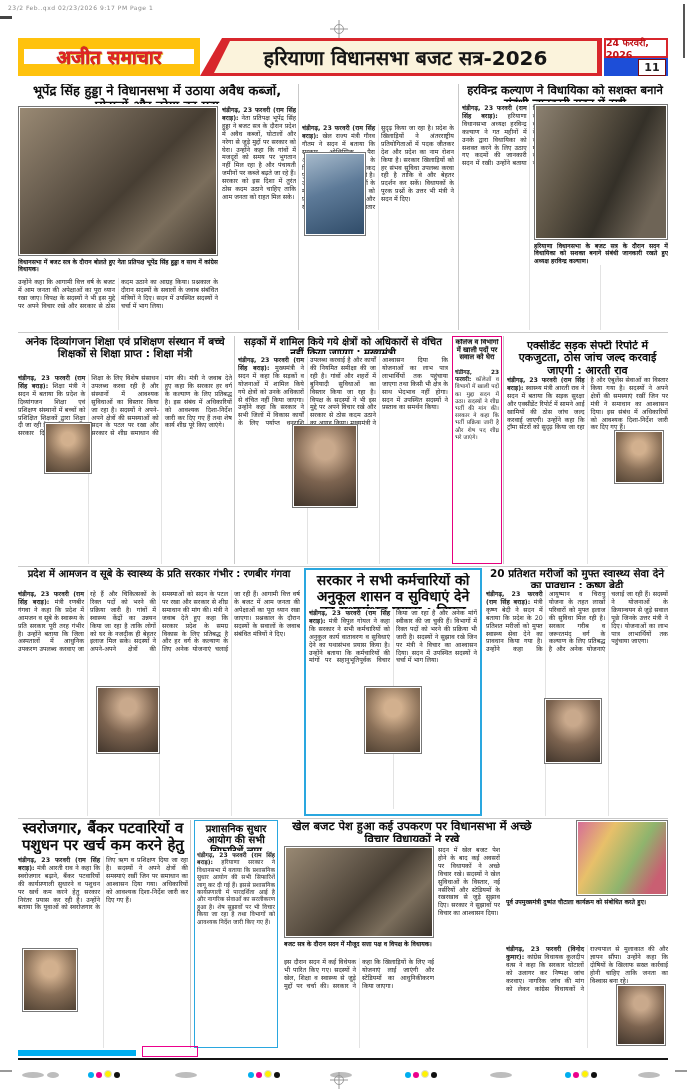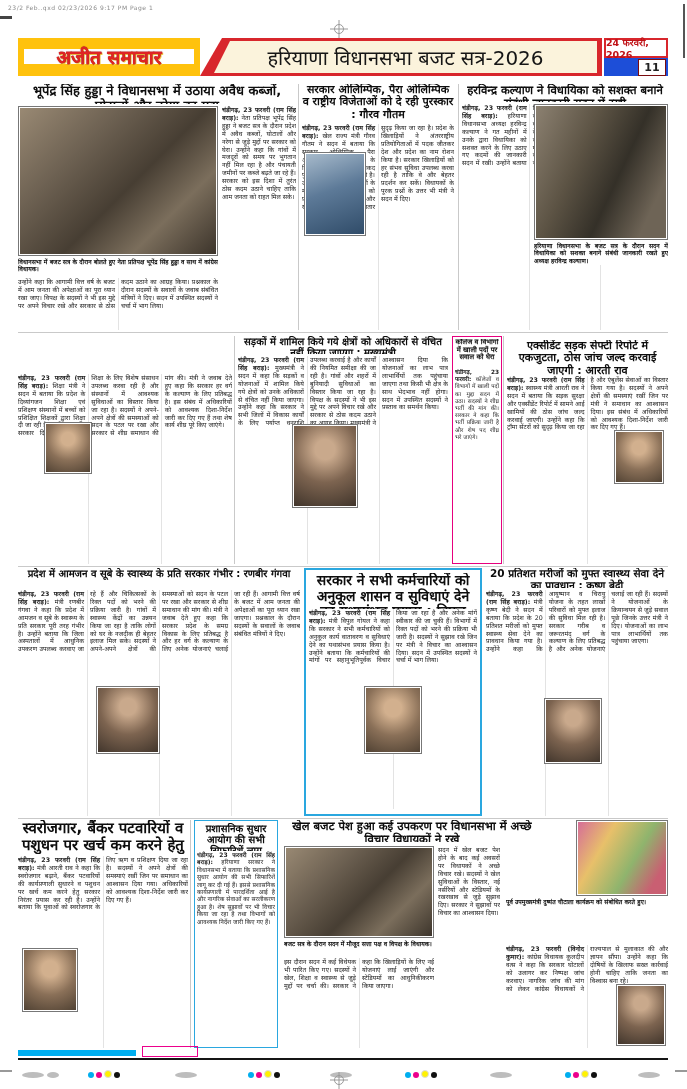--- a/index.html
+++ b/index.html
@@ -18,21 +18,21 @@
   .vr{width:1px;background:#c9c9c9;}
   .hr{height:1px;background:#c9c9c9;}
   .mh-logo{background:#ffc20d;display:flex;align-items:center;justify-content:center;}
   .mh-logo .stripe{position:absolute;left:6px;right:6px;top:11px;height:15px;background:#fff;}
   .mh-logo .nm{position:relative;font-weight:bold;font-size:19px;color:#e02424;
                text-shadow:0 0 1px #7a0000, 1px 1px 0 #f6d34c;}
   .mh-band{background:#d8262c;clip-path:polygon(22px 0,100% 0,100% 100%,0 100%);}
   .mh-inner{position:absolute;left:14px;top:3px;right:5px;bottom:3px;background:#fbf3dc;
             clip-path:polygon(16px 0,100% 0,100% 100%,0 100%);
             display:flex;align-items:center;justify-content:center;
-            font-weight:normal;font-size:20px;color:#151515;}
+            font-weight:bold;font-size:20px;color:#151515;}
   .datebox{background:#fff;border:2px solid #d8262c;display:flex;align-items:center;justify-content:center;
            font-weight:bold;font-size:9.5px;color:#c01318;}
   .pgstrip{background:#1d4ed8;}
   .pgnum{position:absolute;right:2px;top:1px;width:26px;height:15px;background:#fff;border:1px solid #7a0b0e;
          display:flex;align-items:center;justify-content:center;font-weight:bold;font-size:11px;color:#222;}
   .boxpink{border:1.5px solid #e6007e;}
   .boxblue{border:2px solid #2aa7df;}
   .boxblue-thin{border:1px solid #2aa7df;}
   
   .g-assembly{background:linear-gradient(135deg,#9a8a74 0%,#6d6152 30%,#473e33 55%,#7b6e5c 75%,#3b332a 100%);}
@@ -82,35 +82,35 @@
 
   <div class="abs hl" style="left:18px;top:84px;width:278px;height:20px;font-size:13px;">भूपेंद्र सिंह हुड्डा ने विधानसभा में उठाया अवैध कब्जों, घोटालों और नरेगा का मुद्दा</div>
   <div class="abs bt" style="left:222px;top:106px;width:74px;height:224px;">
     <span class="dl">चंडीगढ़, 23 फरवरी (राम सिंह बराड़):</span>
     <span>नेता प्रतिपक्ष भूपेंद्र सिंह हुड्डा ने बजट सत्र के दौरान प्रदेश में अवैध कब्जों, घोटालों और नरेगा से जुड़े मुद्दों पर सरकार को घेरा। उन्होंने कहा कि गांवों में मजदूरों को समय पर भुगतान नहीं मिल रहा है और पंचायती जमीनों पर कब्जे बढ़ते जा रहे हैं। सरकार को इस दिशा में तुरंत ठोस कदम उठाने चाहिए ताकि आम जनता को राहत मिल सके।</span>
   </div>
   <div class="abs ph g-assembly" style="left:18px;top:106px;width:200px;height:150px;"></div>
   <div class="abs cap" style="left:18px;top:258px;width:200px;height:17px;">विधानसभा में बजट सत्र के दौरान बोलते हुए नेता प्रतिपक्ष भूपेंद्र सिंह हुड्डा व साथ में कांग्रेस विधायक।</div>
   <div class="abs bt c2" style="left:18px;top:278px;width:200px;height:52px;">उन्होंने कहा कि आगामी वित्त वर्ष के बजट में आम जनता की अपेक्षाओं का पूरा ध्यान रखा जाए। विपक्ष के सदस्यों ने भी इस मुद्दे पर अपने विचार रखे और सरकार से ठोस कदम उठाने का आग्रह किया। प्रश्नकाल के दौरान सदस्यों के सवालों के जवाब संबंधित मंत्रियों ने दिए। सदन में उपस्थित सदस्यों ने चर्चा में भाग लिया।</div>
 
-  <div class="abs hl" style="left:302px;top:84px;width:152px;height:38px;font-size:11px;">सरकार ओलिम्पिक, पैरा ओलिम्पिक व राष्ट्रीय विजेताओं को दे रही पुरस्कार : गौरव गौतम</div>
   <div class="abs bt c2" style="left:302px;top:124px;width:152px;height:206px;">
     <span class="dl">चंडीगढ़, 23 फरवरी (राम सिंह बराड़):</span>
     <span>खेल राज्य मंत्री गौरव गौतम ने सदन में बताया कि सरकार ओलिम्पिक, पैरा ओलिम्पिक व राष्ट्रीय स्तर के विजेता खिलाड़ियों को नकद पुरस्कार और नौकरियां दे रही है। उन्होंने कहा कि खेल नर्सरियों के माध्यम से युवा खिलाड़ियों को प्रशिक्षण दिया जा रहा है और खेल अधोसंरचना को लगातार सुदृढ़ किया जा रहा है। प्रदेश के खिलाड़ियों ने अंतरराष्ट्रीय प्रतियोगिताओं में पदक जीतकर देश और प्रदेश का नाम रोशन किया है। सरकार खिलाड़ियों को हर संभव सुविधा उपलब्ध करवा रही है ताकि वे और बेहतर प्रदर्शन कर सकें। विधायकों के पूरक प्रश्नों के उत्तर भी मंत्री ने सदन में दिए।</span>
   </div>
   <div class="abs ph g-podium" style="left:304px;top:152px;width:62px;height:84px;"></div>
 
   <div class="abs hl" style="left:462px;top:84px;width:206px;height:18px;font-size:11.5px;">हरविन्द्र कल्याण ने विधायिका को सशक्त बनाने संबंधी जानकारी सदन में रखी</div>
   <div class="abs bt c3" style="left:462px;top:104px;width:206px;height:226px;">
     <span class="dl">चंडीगढ़, 23 फरवरी (राम सिंह बराड़):</span>
     <span>हरियाणा विधानसभा अध्यक्ष हरविन्द्र कल्याण ने गत महीनों में उनके द्वारा विधायिका को सशक्त करने के लिए उठाए गए कदमों की जानकारी सदन में रखी। उन्होंने बताया कि विधानसभा की समितियों को और अधिक प्रभावी बनाया गया है तथा विधायकों के प्रशिक्षण के लिए विशेष कार्यशालाएं आयोजित की गई हैं। सदन की कार्यवाही को डिजिटल माध्यम से जनता तक पहुंचाने की दिशा में भी कार्य किया जा रहा है। सदस्यों ने अध्यक्ष के प्रयासों की सराहना की और अपने सुझाव भी रखे। इस अवसर पर सत्ता पक्ष और विपक्ष के अनेक विधायकों ने चर्चा में भाग लिया।</span>
   </div>
   <div class="abs ph g-assembly2" style="left:534px;top:104px;width:134px;height:136px;"></div>
   <div class="abs cap" style="left:534px;top:242px;width:134px;height:23px;">हरियाणा विधानसभा के बजट सत्र के दौरान सदन में विधायिका को सशक्त बनाने संबंधी जानकारी रखते हुए अध्यक्ष हरविन्द्र कल्याण।</div>
 
+  <div class="abs hl" style="left:18px;top:336px;width:214px;height:36px;font-size:10.5px;">अनेक दिव्यांगजन शिक्षा एवं प्रशिक्षण संस्थान में बच्चे शिक्षकों से शिक्षा प्राप्त : शिक्षा मंत्री</div>
   <div class="abs bt c3" style="left:18px;top:374px;width:214px;height:190px;">
     <span class="dl">चंडीगढ़, 23 फरवरी (राम सिंह बराड़):</span>
     <span>शिक्षा मंत्री ने सदन में बताया कि प्रदेश के दिव्यांगजन शिक्षा एवं प्रशिक्षण संस्थानों में बच्चों को प्रशिक्षित शिक्षकों द्वारा शिक्षा दी जा रही है। उन्होंने कहा कि सरकार दिव्यांग बच्चों की शिक्षा के लिए विशेष संसाधन उपलब्ध करवा रही है और संस्थानों में आवश्यक सुविधाओं का विस्तार किया जा रहा है। सदस्यों ने अपने-अपने क्षेत्रों की समस्याओं को सदन के पटल पर रखा और सरकार से शीघ्र समाधान की मांग की। मंत्री ने जवाब देते हुए कहा कि सरकार हर वर्ग के कल्याण के लिए प्रतिबद्ध है। इस संबंध में अधिकारियों को आवश्यक दिशा-निर्देश जारी कर दिए गए हैं तथा शेष कार्य शीघ्र पूरे किए जाएंगे।</span>
   </div>
   <div class="abs ph g-portrait" style="left:44px;top:422px;width:48px;height:52px;"></div>
 
   <div class="abs hl" style="left:238px;top:336px;width:210px;height:18px;font-size:10px;">सड़कों में शामिल किये गये क्षेत्रों को अधिकारों से वंचित नहीं किया जाएगा : मुख्यमंत्री</div>
   <div class="abs bt c3" style="left:238px;top:356px;width:210px;height:208px;">
     <span class="dl">चंडीगढ़, 23 फरवरी (राम सिंह बराड़):</span>
     <span>मुख्यमंत्री ने सदन में कहा कि सड़कों व योजनाओं में शामिल किये गये क्षेत्रों को उनके अधिकारों से वंचित नहीं किया जाएगा। उन्होंने कहा कि सरकार ने सभी जिलों में विकास कार्यों के लिए पर्याप्त धनराशि उपलब्ध करवाई है और कार्यों की नियमित समीक्षा की जा रही है। गांवों और शहरों में बुनियादी सुविधाओं का विस्तार किया जा रहा है। विपक्ष के सदस्यों ने भी इस मुद्दे पर अपने विचार रखे और सरकार से ठोस कदम उठाने का आग्रह किया। मुख्यमंत्री ने आश्वासन दिया कि योजनाओं का लाभ पात्र लाभार्थियों तक पहुंचाया जाएगा तथा किसी भी क्षेत्र के साथ भेदभाव नहीं होगा। सदन में उपस्थित सदस्यों ने प्रस्ताव का समर्थन किया।</span>

